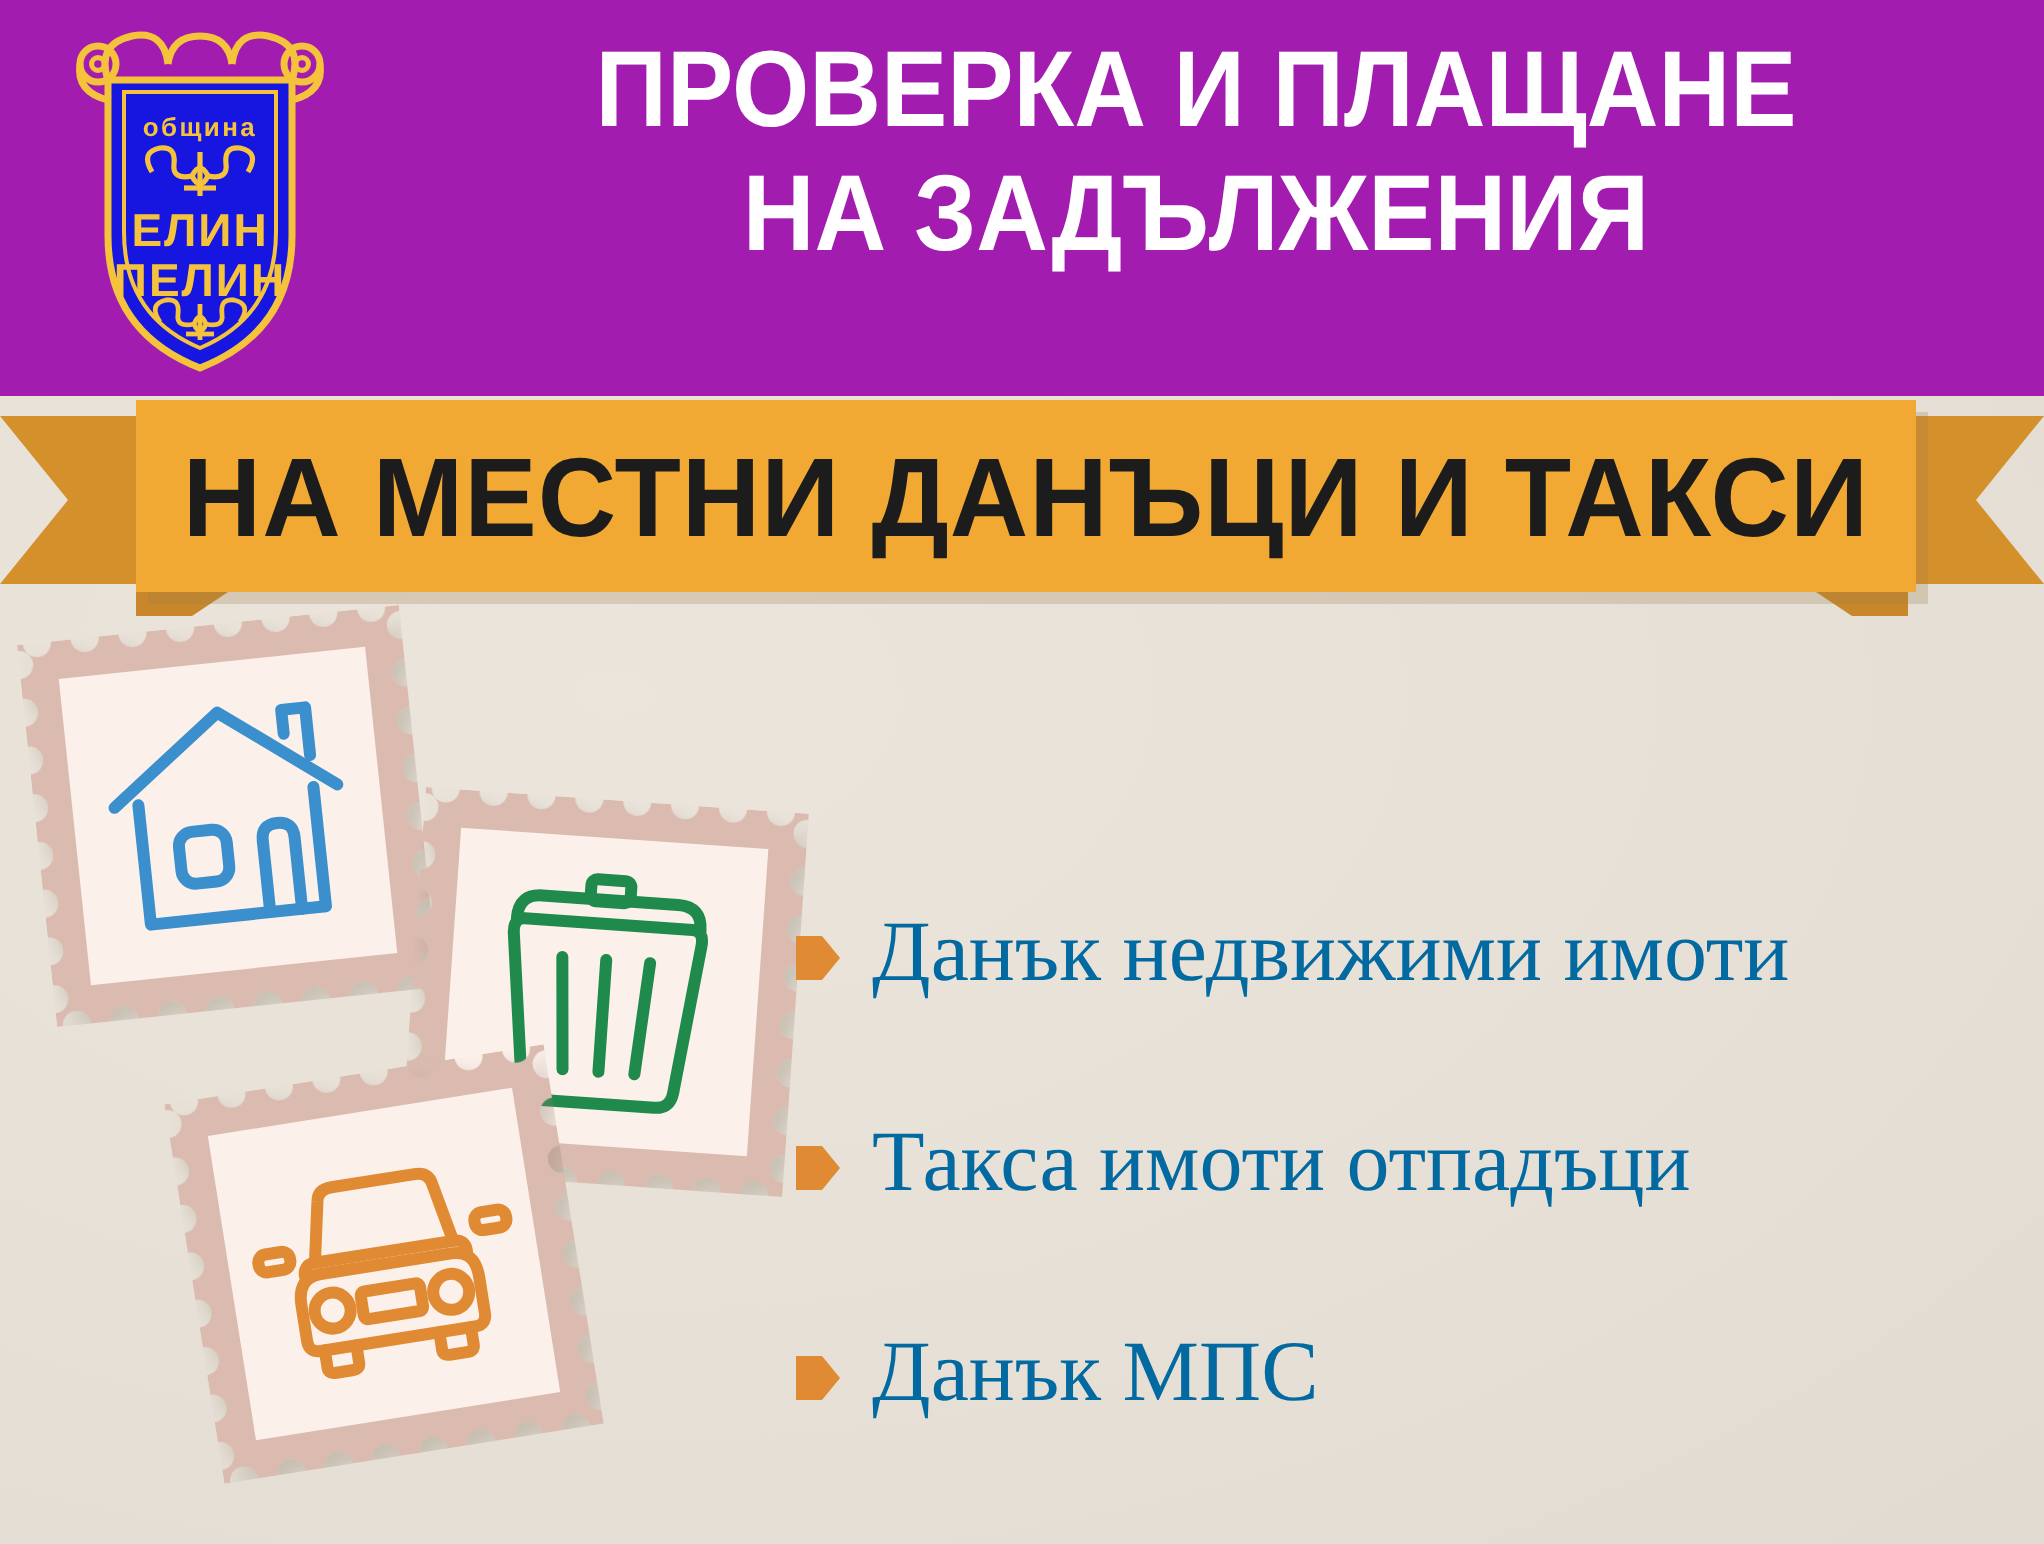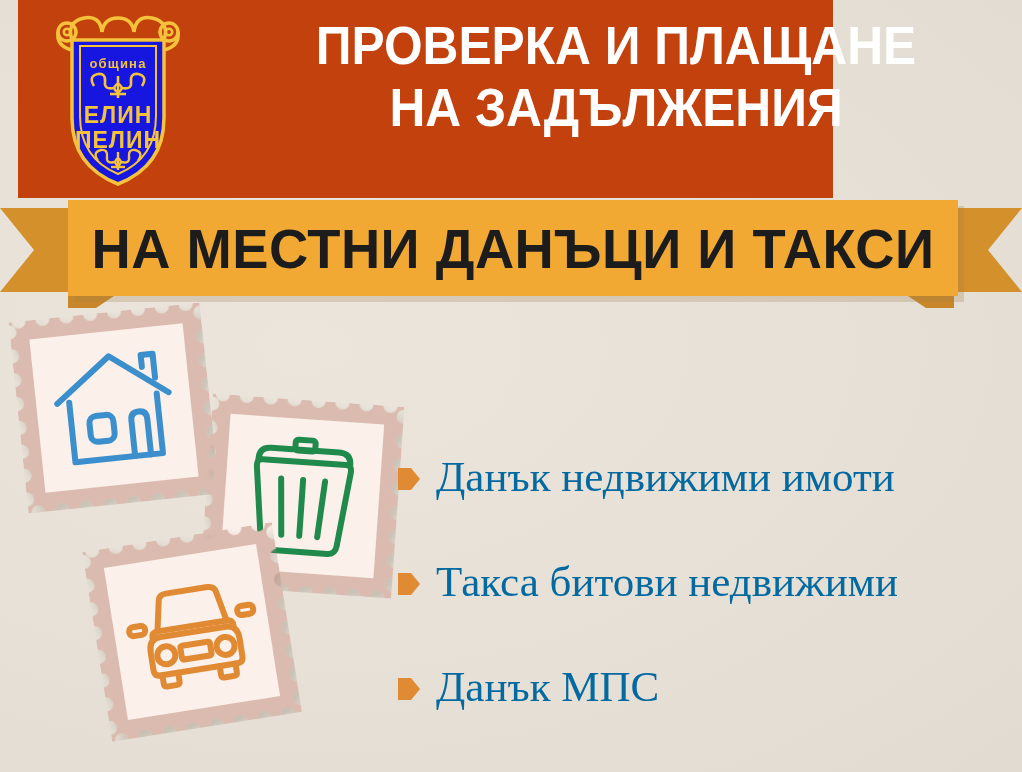--- a/index.html
+++ b/index.html
@@ -21,24 +21,24 @@
   .bg-wash {
     position: absolute;
     inset: 0;
     background:
       radial-gradient(ellipse at 30% 45%, #ebe5dc 0%, #e6e0d6 55%, #e2dbd1 100%);
   }
 
   
   .header {
     position: absolute;
-    left: 18px; top: 0;
-    width: 815px;
+    left: 0; top: 0;
+    width: 1022px;
     height: 198px;
-    background: #c2410c;
+    background: #a21caf;
     z-index: 5;
   }
 
   .header-title {
     position: absolute;
     left: 188px;
     top: 14px;
     width: 820px;
     text-align: center;
     color: #ffffff;
@@ -411,21 +411,21 @@
       </span>
       <span class="bullet-text">Данък недвижими имоти</span>
     </div>
 
     <div class="bullet-row">
       <span class="bullet-marker">
         <svg width="22" height="26" viewBox="0 0 22 26" xmlns="http://www.w3.org/2000/svg">
           <path d="M0 2 L13 2 L22 13 L13 24 L0 24 Z" fill="#e08a33"></path>
         </svg>
       </span>
-      <span class="bullet-text">Такса битови недвижими</span>
+      <span class="bullet-text">Такса имоти отпадъци</span>
     </div>
 
     <div class="bullet-row">
       <span class="bullet-marker">
         <svg width="22" height="26" viewBox="0 0 22 26" xmlns="http://www.w3.org/2000/svg">
           <path d="M0 2 L13 2 L22 13 L13 24 L0 24 Z" fill="#e08a33"></path>
         </svg>
       </span>
       <span class="bullet-text">Данък МПС</span>
     </div>

